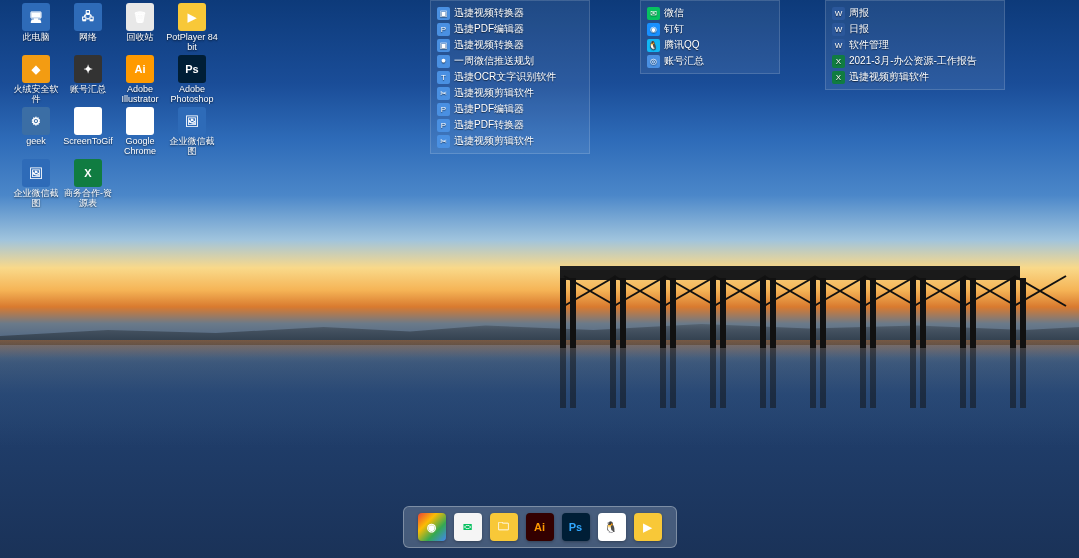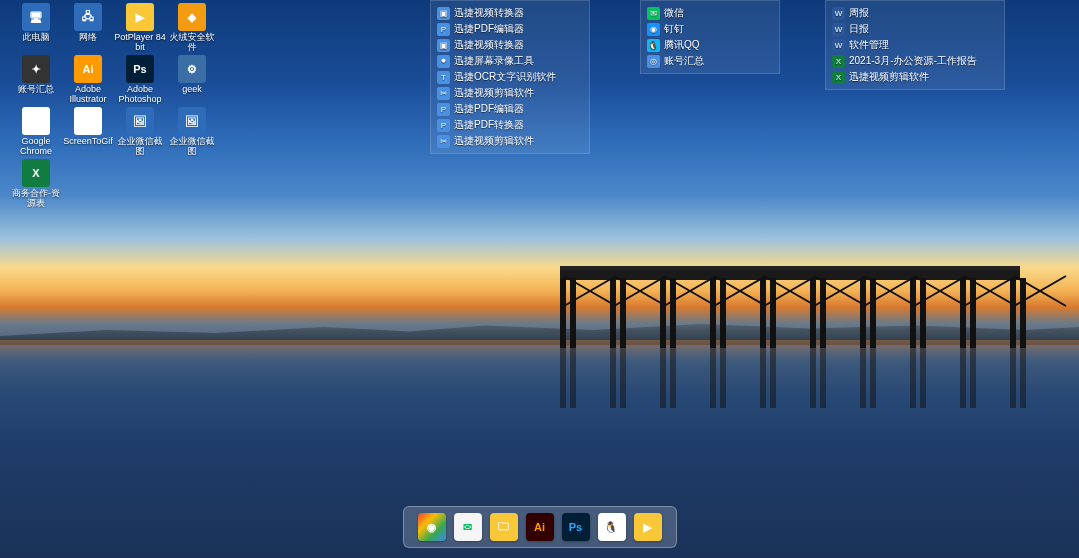--- a/index.html
+++ b/index.html
@@ -171,20 +171,24 @@
 <div class="desktop-grid">
     <div class="icon-cell">
       <div class="icon-img" style="background: rgb(46, 107, 184);">🖥</div>
       <div class="icon-label">此电脑</div>
     </div>
     <div class="icon-cell">
       <div class="icon-img" style="background: rgb(46, 107, 184);">🖧</div>
       <div class="icon-label">网络</div>
     </div>
     <div class="icon-cell">
+      <div class="icon-img" style="background: rgb(232, 232, 232);">🗑</div>
+      <div class="icon-label">回收站</div>
+    </div>
+    <div class="icon-cell">
       <div class="icon-img" style="background: rgb(248, 200, 56);">▶</div>
       <div class="icon-label">PotPlayer 84 bit</div>
     </div>
     <div class="icon-cell">
       <div class="icon-img" style="background: rgb(243, 156, 18);">◆</div>
       <div class="icon-label">火绒安全软件</div>
     </div>
     <div class="icon-cell">
       <div class="icon-img" style="background: rgb(51, 51, 51);">✦</div>
       <div class="icon-label">账号汇总</div>
@@ -195,28 +199,28 @@
     </div>
     <div class="icon-cell">
       <div class="icon-img" style="background: rgb(0, 30, 54);">Ps</div>
       <div class="icon-label">Adobe Photoshop CC 2...</div>
     </div>
     <div class="icon-cell">
       <div class="icon-img" style="background: rgb(59, 110, 165);">⚙</div>
       <div class="icon-label">geek</div>
     </div>
     <div class="icon-cell">
+      <div class="icon-img" style="background: rgb(255, 255, 255);">⏺</div>
+      <div class="icon-label">ScreenToGif</div>
+    </div>
+    <div class="icon-cell">
       <div class="icon-img" style="background: rgb(255, 255, 255);">◉</div>
       <div class="icon-label">Google Chrome</div>
     </div>
     <div class="icon-cell">
-      <div class="icon-img" style="background: rgb(255, 255, 255);">⏺</div>
-      <div class="icon-label">ScreenToGif</div>
-    </div>
-    <div class="icon-cell">
       <div class="icon-img" style="background: rgb(46, 107, 184);">🖼</div>
       <div class="icon-label">企业微信截图_20210303...</div>
     </div>
     <div class="icon-cell">
       <div class="icon-img" style="background: rgb(46, 107, 184);">🖼</div>
       <div class="icon-label">企业微信截图_20210303...</div>
     </div>
     <div class="icon-cell">
       <div class="icon-img" style="background: rgb(16, 124, 65);">X</div>
       <div class="icon-label">商务合作-资源表</div>
@@ -231,21 +235,21 @@
     <div class="fence-item">
       <div class="mini" style="background: rgb(74, 144, 226);">P</div>
       <span>迅捷PDF编辑器</span>
     </div>
     <div class="fence-item">
       <div class="mini" style="background: rgb(74, 144, 226);">▣</div>
       <span>迅捷视频转换器</span>
     </div>
     <div class="fence-item">
       <div class="mini" style="background: rgb(74, 144, 226);">⏺</div>
-      <span>迅捷屏幕录像工具</span>
+      <span>一周微信推送规划</span>
     </div>
     <div class="fence-item">
       <div class="mini" style="background: rgb(74, 144, 226);">T</div>
       <span>迅捷OCR文字识别软件</span>
     </div>
     <div class="fence-item">
       <div class="mini" style="background: rgb(74, 144, 226);">✂</div>
       <span>迅捷视频剪辑软件</span>
     </div>
     <div class="fence-item">

